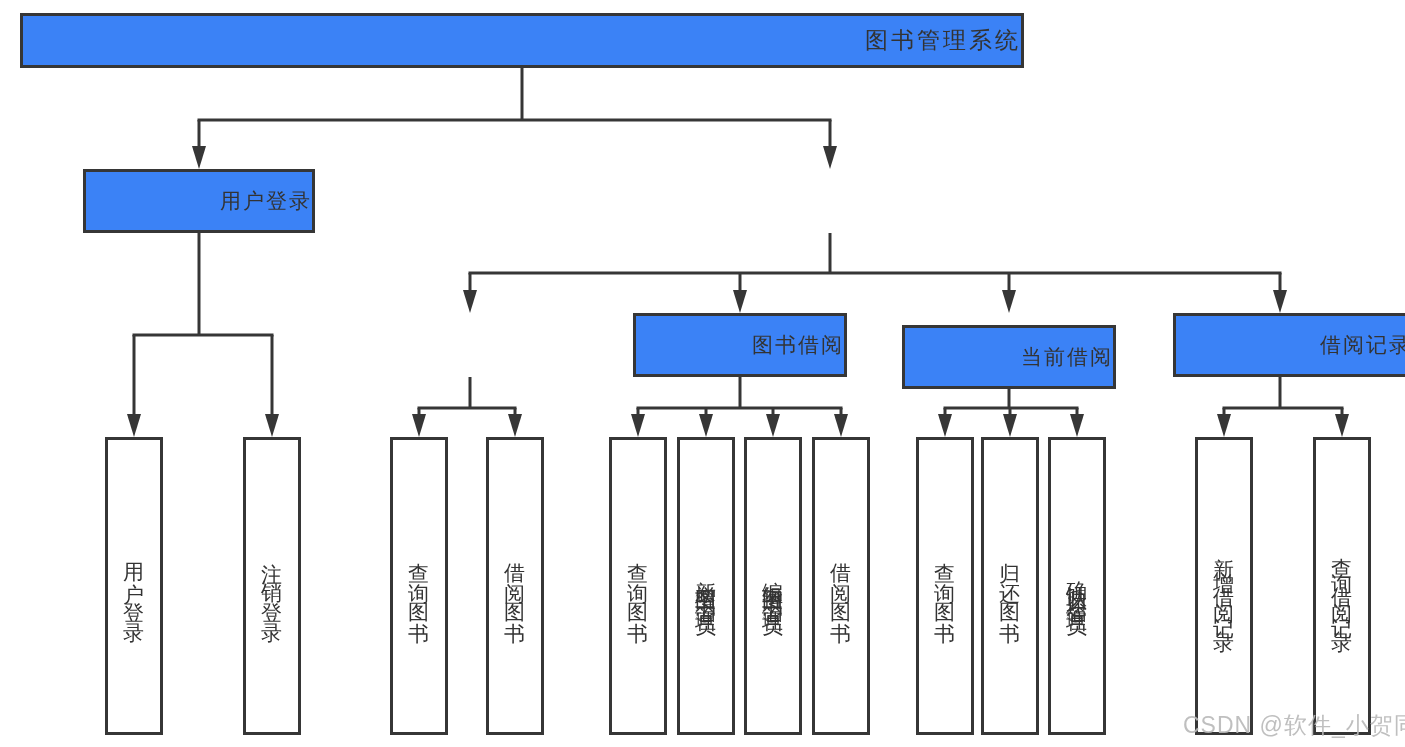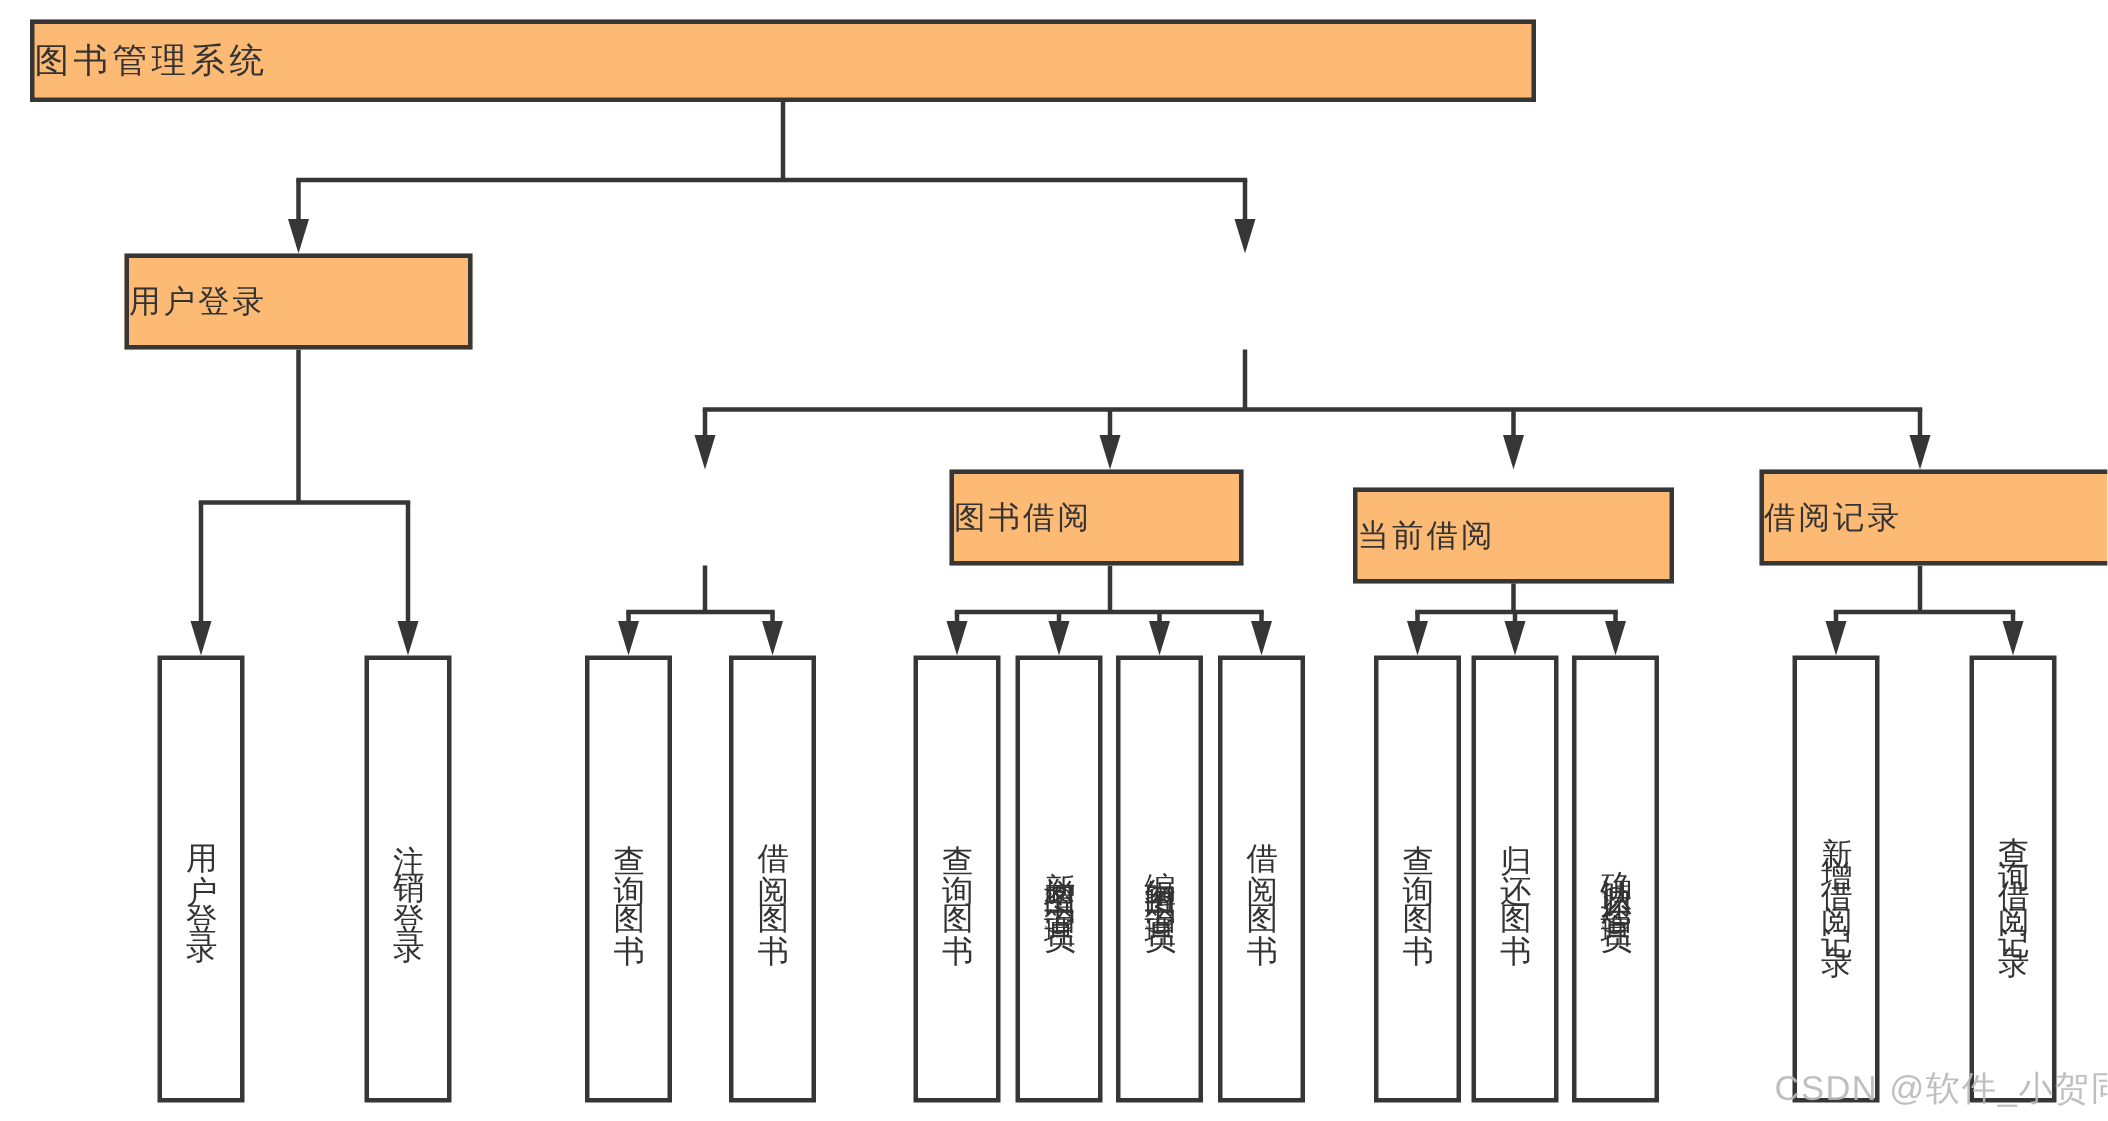--- a/index.html
+++ b/index.html
@@ -21,24 +21,24 @@
     position: absolute;
     left: 0; top: 0;
     width: 1405px; height: 747px;
   }
   .connectors line { stroke: var(--line); stroke-width: 3; }
   .connectors polygon { fill: var(--line); }
   .hbox {
     position: absolute;
     box-sizing: border-box;
     border: 3px solid var(--line);
-    background: #fdba74;
+    background: #3b82f6;
     display: flex;
     align-items: center;
-    justify-content: flex-start;
+    justify-content: flex-end;
     font-size: 21px;
     color: var(--text);
     letter-spacing: 2px;
   }
   .hbox.root { font-size: 23px; letter-spacing: 3px; }
   .vbox {
     position: absolute;
     top: 437px;
     width: 58px;
     height: 298px;
@@ -147,21 +147,21 @@
   </svg>
 
   <div class="hbox root" style="left:20px;top:13px;width:1004px;height:55px">
     <span>图书管理系统</span>
   </div>
 
   <div class="hbox" style="left:83px;top:169px;width:232px;height:64px">
     <span>用户登录</span>
   </div>
 
-  <div class="hbox" style="left:633px;top:313px;width:196px;height:64px">
+  <div class="hbox" style="left:633px;top:313px;width:214px;height:64px">
     <span>图书借阅</span>
   </div>
   <div class="hbox" style="left:902px;top:325px;width:214px;height:64px">
     <span>当前借阅</span>
   </div>
   <div class="hbox" style="left:1173px;top:313px;width:242px;height:64px">
     <span>借阅记录</span>
   </div>
 
   <div class="vbox chars4" style="left:105px">

